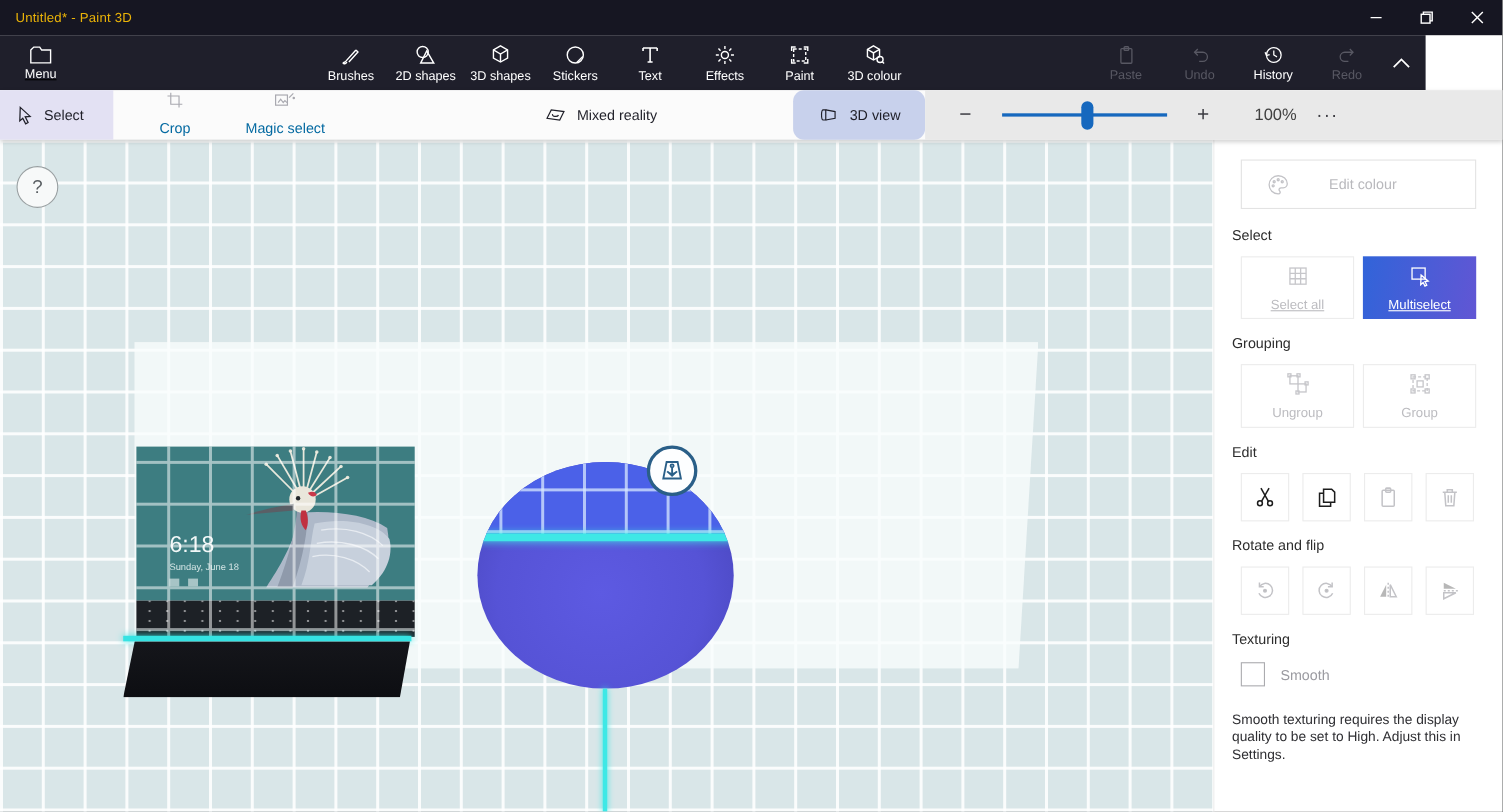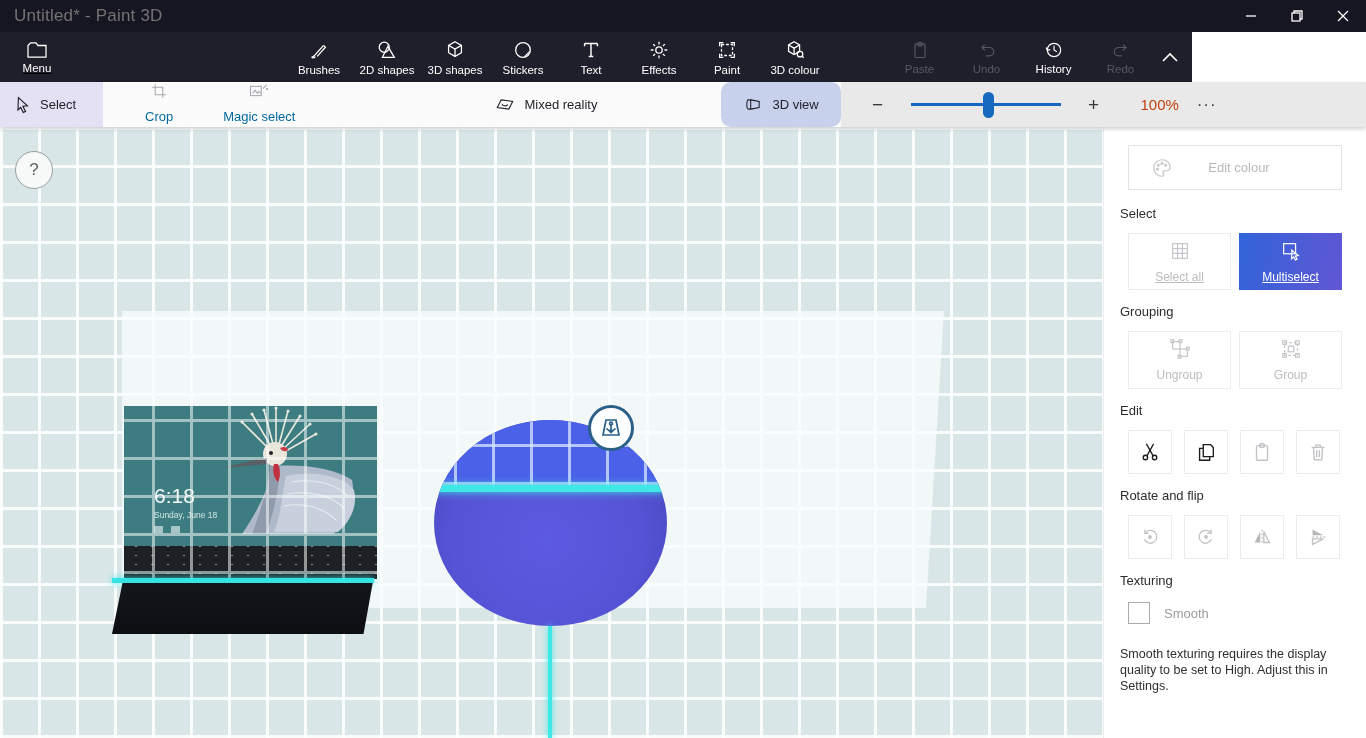--- a/index.html
+++ b/index.html
@@ -1,27 +1,27 @@
 <!DOCTYPE html>
 <html><head>
 <meta charset="utf-8">
 <style>
   html,body{margin:0;padding:0;background:#444;}
   *{box-sizing:border-box;font-family:"Liberation Sans",sans-serif;}
   .app{position:relative;width:1366px;height:738px;overflow:hidden;background:#fff;}
 
   
   .titlebar{position:absolute;left:0;top:0;width:1366px;height:32px;background:#161622;display:flex;align-items:center;}
-  .titlebar .title{color:#737373;font-size:17px;margin-left:14px;letter-spacing:.2px;}
+  .titlebar .title{color:#eab308;font-size:12px;margin-left:14px;letter-spacing:.2px;}
   .win-controls{margin-left:auto;display:flex;height:100%;}
   .win-btn{width:46px;height:32px;display:flex;align-items:center;justify-content:center;color:#fff;}
   .win-btn svg{stroke:#fff;stroke-width:1.3;fill:none;}
 
   
-  .toolbar{position:absolute;left:0;top:32px;width:1192px;height:50px;background:#1f1f2b;display:flex;text-decoration:underline;}
+  .toolbar{position:absolute;left:0;top:32px;width:1296px;height:50px;background:#1f1f2b;display:flex;text-decoration:underline;}
   .tb-item{display:flex;flex-direction:column;align-items:center;justify-content:center;height:50px;color:#fff;font-size:11.5px;gap:3px;}
   .tb-item svg{stroke:#fff;fill:none;stroke-width:1.4;}
   .tb-item.disabled{color:#585863;}
   .tb-item.disabled svg{stroke:#585863;}
   .tb-menu{width:62px;margin-left:6px;}
   .tb-center{display:flex;position:absolute;left:285px;top:0;}
   .tb-center .tb-item{width:68px;}
   .tb-right{display:flex;position:absolute;right:38px;top:0;}
   .tb-right .tb-item{width:67px;}
   .tb-chevron{position:absolute;right:6px;top:0;width:32px;height:50px;display:flex;align-items:center;justify-content:center;}
@@ -33,21 +33,21 @@
   .rb-item svg{stroke:#1f1f28;fill:none;stroke-width:1.4;}
   .rb-item.disabled{color:#0369a1;flex-direction:column;}
   .rb-item.disabled svg{stroke:#a9a9b0;}
   .rb-select{width:103px;background:#e3e1f3;padding:0 14px;}
   .rb-view3d{background:#c8d1ec;margin-left:108px;padding:0 22px;border-radius:10px;}
   .zoom-zone{display:flex;align-items:center;height:45px;background:#e9e9e9;flex:1;padding-left:20px;}
   .zoom-btn{width:34px;height:34px;display:flex;align-items:center;justify-content:center;color:#3a3a40;font-size:19px;}
   .slider{position:relative;width:150px;height:26px;margin:0 16px;}
   .slider .track{position:absolute;left:0;right:0;top:11.5px;height:3px;background:#1668be;}
   .slider .thumb{position:absolute;left:72px;top:0;width:11px;height:26px;border-radius:5.5px;background:#1668be;}
-  .zoom-label{font-size:15px;color:#c2410c;margin-left:26px;width:46px;text-align:center;}
+  .zoom-label{font-size:15px;color:#404040;margin-left:26px;width:46px;text-align:center;}
   .more-btn{margin-left:14px;font-size:17px;color:#3a3a40;letter-spacing:1px;}
 
   
   .viewport{position:absolute;left:0;top:127px;width:1103px;height:611px;overflow:hidden;
     background-color:#d9e6e8;
     background-image:linear-gradient(90deg,rgba(255,255,255,.88) 0 3px,transparent 3px 38px),
                      linear-gradient(rgba(255,255,255,.88) 0 3px,transparent 3px 38px);
     background-size:38px 38px;}
   .help-btn{position:absolute;left:15px;top:24px;width:38px;height:38px;border-radius:50%;background:#f7f9f9;border:1.5px solid #9aa0a2;display:flex;align-items:center;justify-content:center;font-size:17px;color:#5a5f63;}
   .canvas-plane{position:absolute;left:122px;top:184px;width:822px;height:297px;background:rgba(248,253,253,.78);clip-path:polygon(0 0,100% 0,97.8% 100%,0 100%);}

